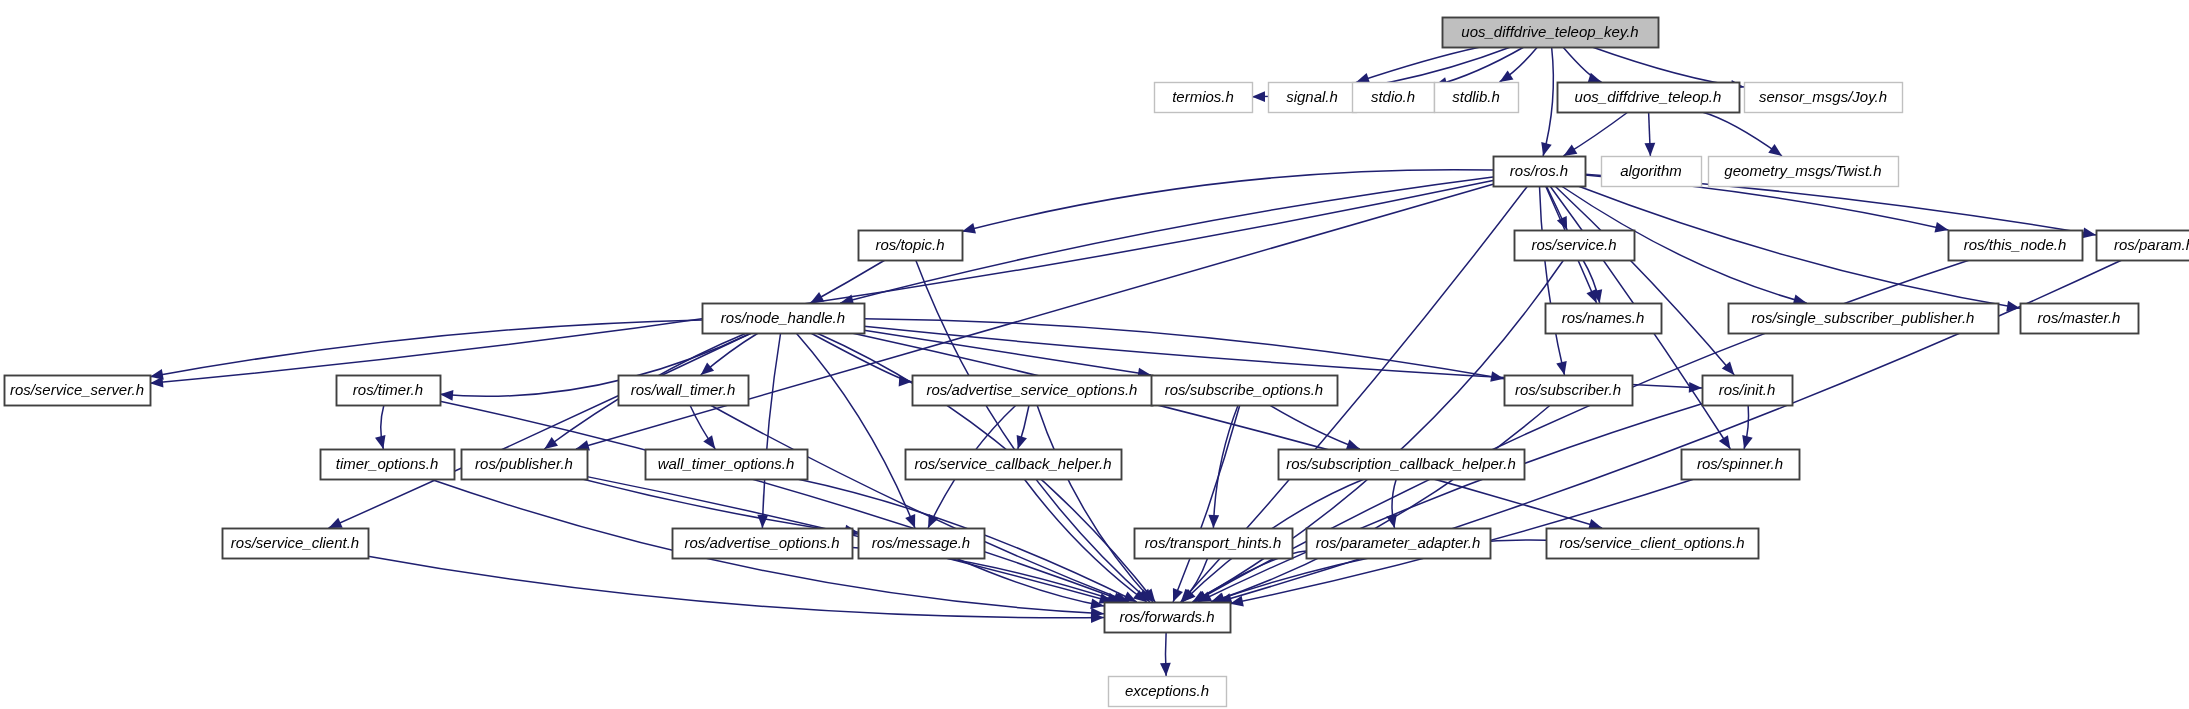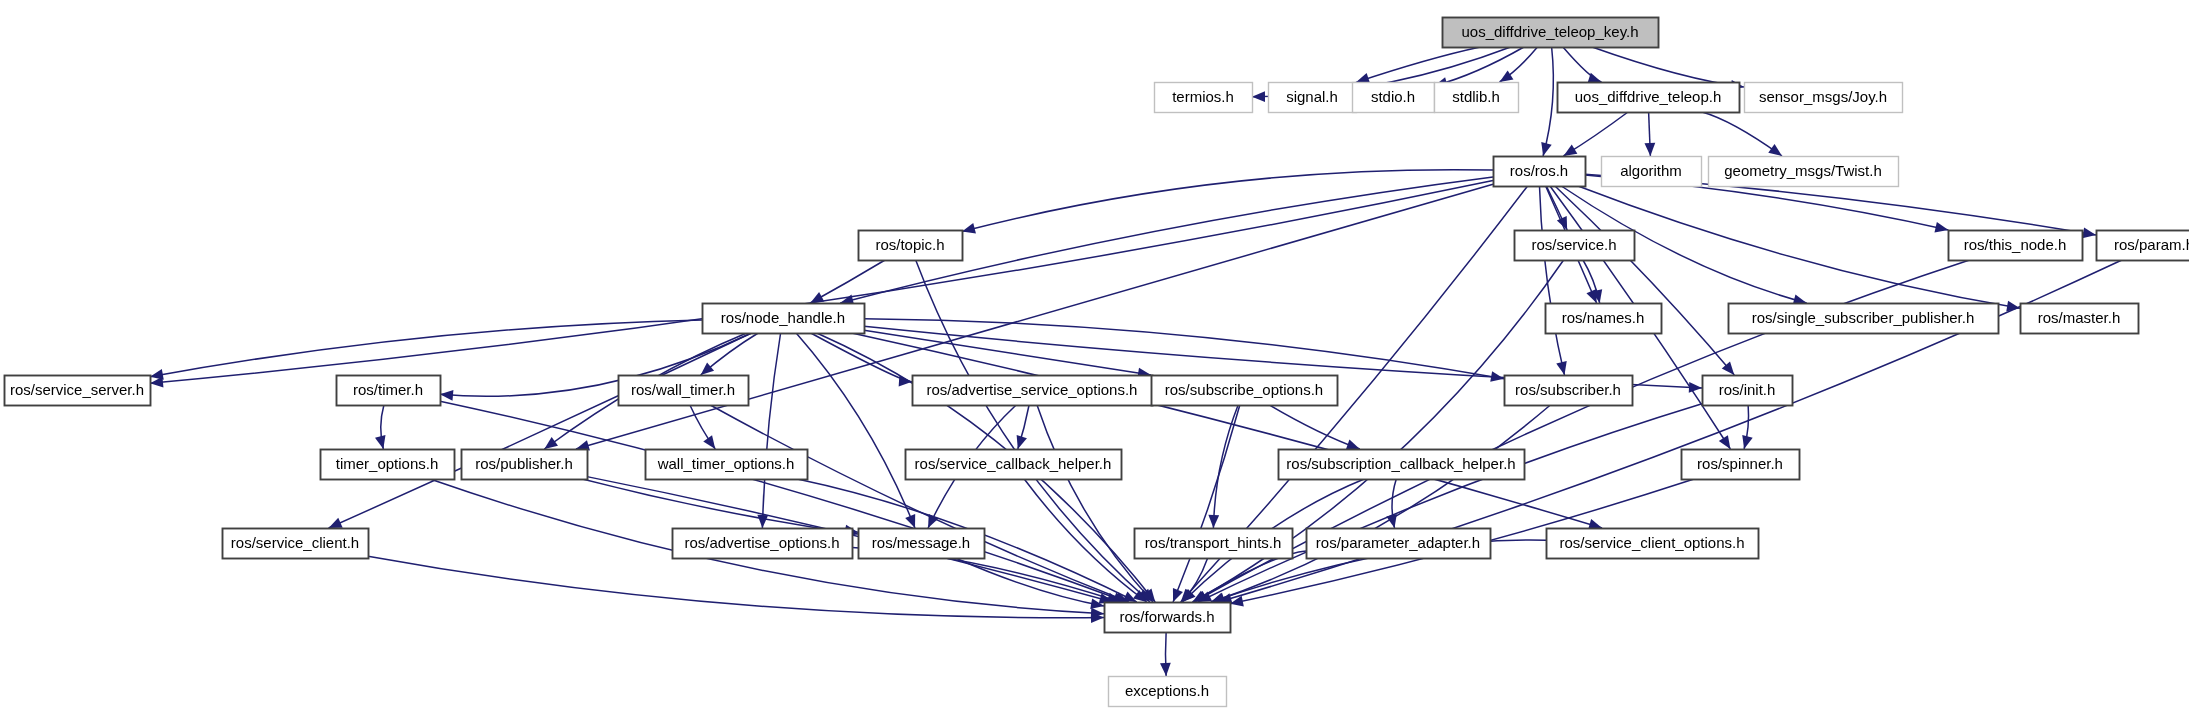--- a/index.html
+++ b/index.html
@@ -1,17 +1,17 @@
 <!DOCTYPE html>
 <html><head>
 <meta charset="utf-8">
 <style>
   html,body{margin:0;padding:0;background:#ffffff;}
   body{font-family:"Liberation Sans", sans-serif;}
-  #graph-wrap{position:relative;width:2189px;height:709px;background:#ffffff;overflow:hidden;}
+  #graph-wrap{position:relative;width:2189px;height:709px;background:#ffffff;overflow:hidden;font-style:italic;}
   svg#graph{position:absolute;left:0;top:0;width:2189px;height:709px;display:block;}
   .nodebox{fill:#ffffff;}
   .nodebox.plain{stroke:#c0c0c0;stroke-width:1.4;}
   .nodebox.bold{stroke:#404040;stroke-width:1.9;}
   .nodebox.root{fill:#bfbfbf;stroke:#404040;stroke-width:1.9;}
   .nodelabel{font-family:"Liberation Sans", sans-serif;font-size:15px;fill:#000000;
              dominant-baseline:middle;text-anchor:middle;}
   .edge{fill:none;stroke:#1f1f70;stroke-width:1.5;}
   .arrowhead{fill:#1f1f70;stroke:none;}
 </style>

